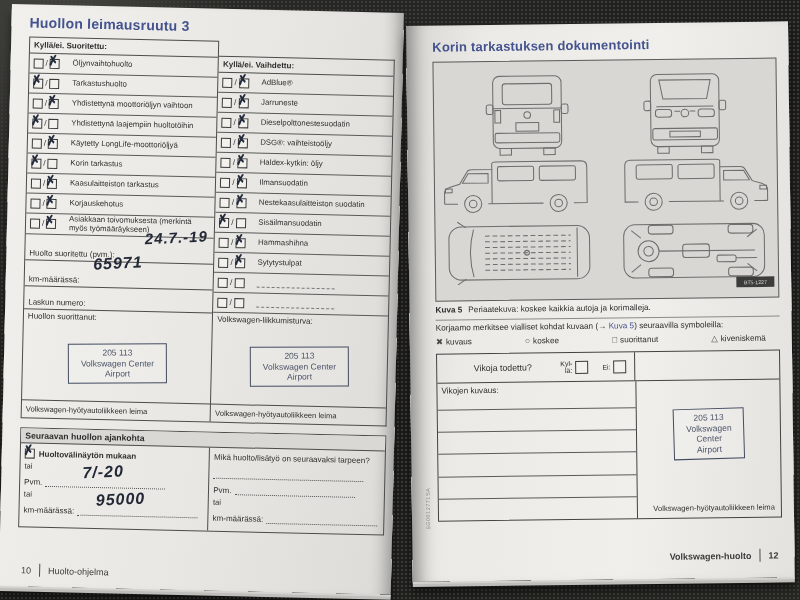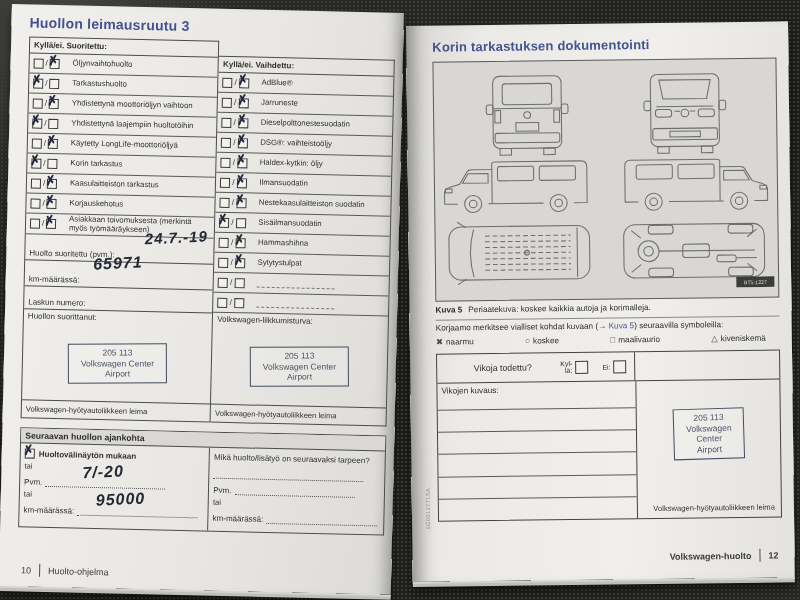--- a/index.html
+++ b/index.html
@@ -499,31 +499,31 @@
   </div>
 
   <div class="instr">
     <span>Korjaamo merkitsee vialliset kohdat kuvaan (→ </span><span class="bluelink">Kuva 5</span><span>) seuraavilla symboleilla:</span>
   </div>
 
   <div class="legend">
 
       <span class="li">
         <span class="lsym">✖</span>
-        <span>naarmu</span>
+        <span>kuvaus</span>
       </span>
 
       <span class="li">
         <span class="lsym">○</span>
         <span>koskee</span>
       </span>
 
       <span class="li">
         <span class="lsym">□</span>
-        <span>maalivaurio</span>
+        <span>suorittanut</span>
       </span>
 
       <span class="li">
         <span class="lsym">△</span>
         <span>kiveniskemä</span>
       </span>
     </div>
 
   <div class="dtable">
     <div class="dhead">

